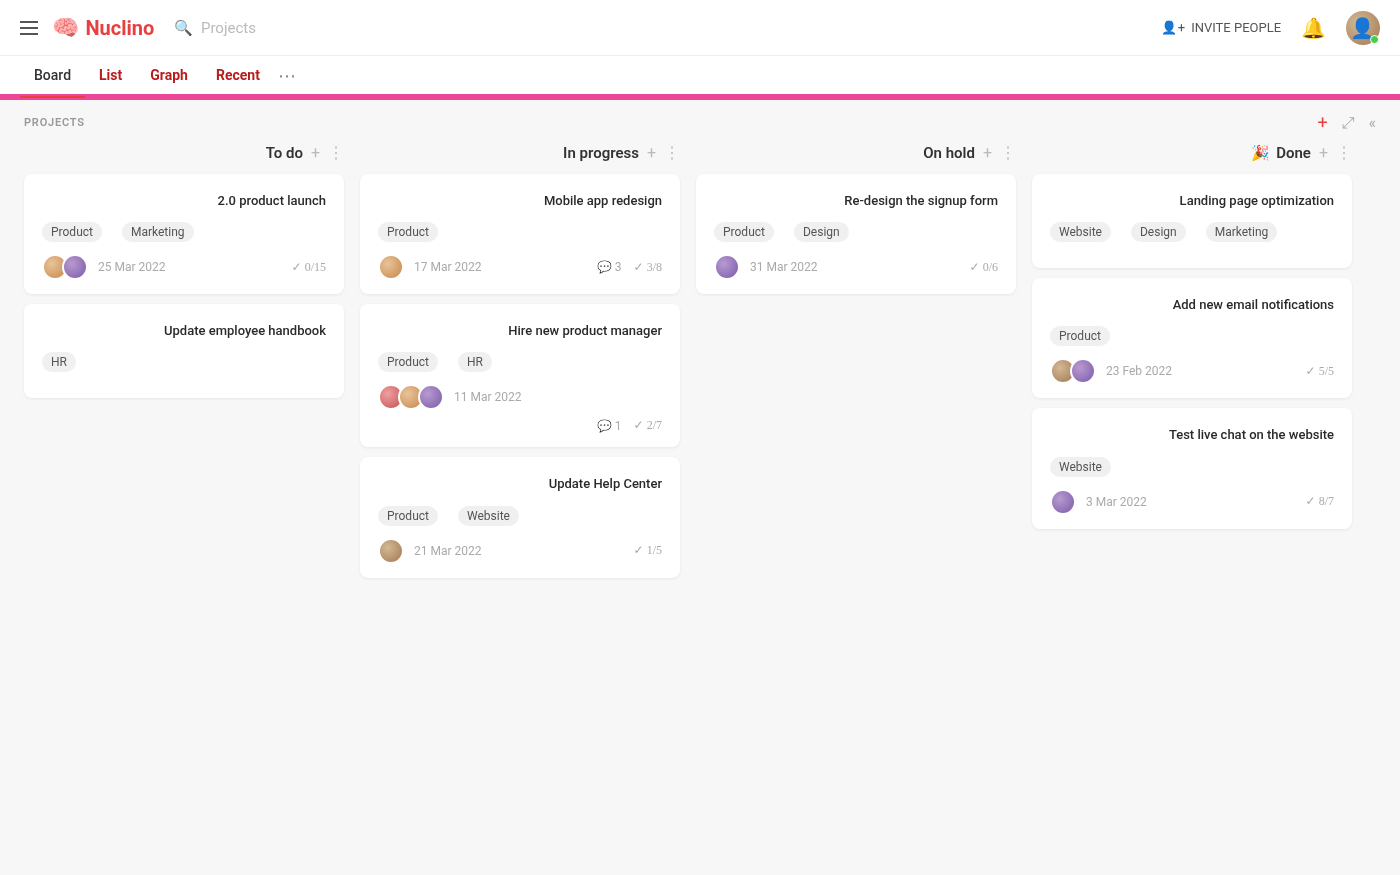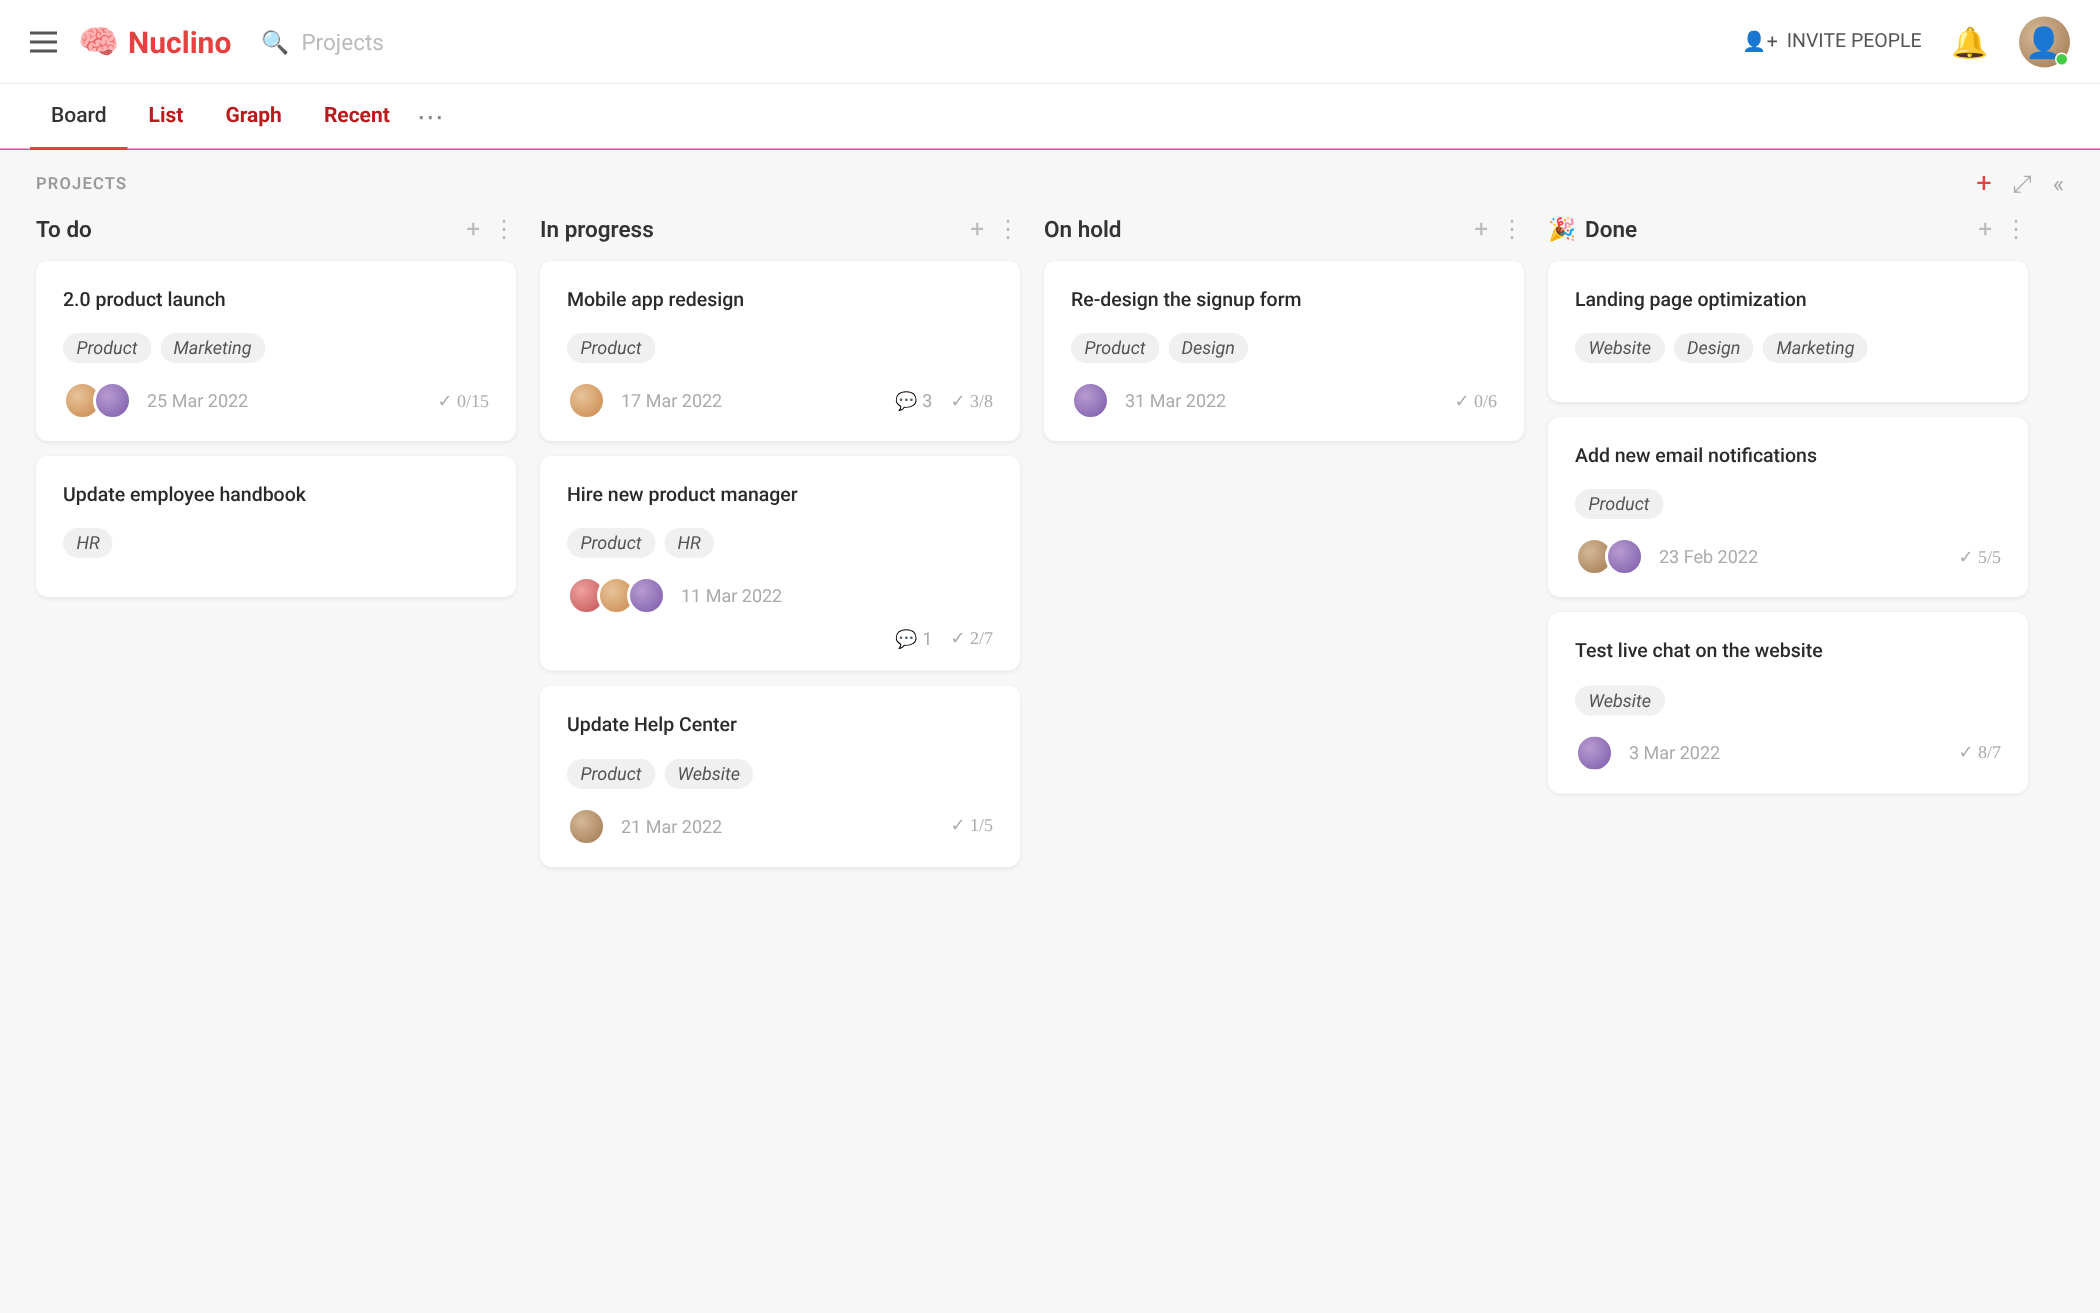--- a/index.html
+++ b/index.html
@@ -17,45 +17,45 @@
     .search-area { display: flex; align-items: center; gap: 8px; color: #999; font-size: 15px; }
     .search-icon { color: #aaa; }
     .nav-right { margin-left: auto; display: flex; align-items: center; gap: 20px; }
     .invite-btn { display: flex; align-items: center; gap: 6px; color: #555; font-size: 13px; cursor: pointer; }
     .bell-icon { font-size: 20px; color: #666; cursor: pointer; position: relative; }
     .avatar-wrap { position: relative; }
     .avatar { width: 34px; height: 34px; border-radius: 50%; background: #c8a882; overflow: hidden; cursor: pointer; display: flex; align-items: center; justify-content: center; font-size: 16px; }
     .online-dot { width: 9px; height: 9px; background: #44cc44; border-radius: 50%; position: absolute; bottom: 1px; right: 1px; border: 1.5px solid #fff; }
 
     
-    .tabs { display: flex; align-items: center; gap: 0; padding: 0 20px; background: #fff; border-bottom: 1px solid #ec4899; height: 44px; }
+    .tabs { display: flex; align-items: center; gap: 0; padding: 0 20px; background: #fff; border-bottom: 6px solid #ec4899; height: 44px; }
     .tab { padding: 0 14px; height: 44px; display: flex; align-items: center; cursor: pointer; font-size: 14px; color: #b91c1c; border-bottom: 2px solid transparent; margin-bottom: -1px; font-weight: bold; }
     .tab.active { color: #333; border-bottom: 2px solid #e84040; font-weight: 500; }
     .tab-more { margin-left: 4px; cursor: pointer; color: #888; font-size: 18px; display: flex; align-items: center; }
 
     
     .board-header { display: flex; align-items: center; justify-content: space-between; padding: 12px 24px 10px; }
     .board-header-left { font-size: 11px; font-weight: 600; color: #999; letter-spacing: 0.8px; text-transform: uppercase; }
     .board-header-right { display: flex; align-items: center; gap: 14px; }
     .header-icon { color: #e84040; font-size: 18px; cursor: pointer; }
     .header-icon-gray { color: #aaa; font-size: 16px; cursor: pointer; }
 
     .board { display: flex; gap: 16px; padding: 0 24px 24px; overflow-x: auto; align-items: flex-start; }
 
     
-    .column { width: 320px; min-width: 320px; }
+    .column { width: 320px; min-width: 320px; text-align: right; }
     .col-header { display: flex; align-items: center; margin-bottom: 12px; }
     .col-title { font-size: 15px; font-weight: 600; color: #333; flex: 1; }
     .col-title-emoji { margin-right: 6px; }
     .col-icon { color: #bbb; cursor: pointer; margin-left: 8px; font-size: 16px; display: flex; align-items: center; }
 
     
     .card { background: #fff; border-radius: 8px; padding: 18px 18px 14px; margin-bottom: 10px; box-shadow: 0 1px 3px rgba(0,0,0,0.07); cursor: pointer; }
     .card-title { font-size: 13px; font-weight: 500; color: #2a2a2a; margin-bottom: 12px; line-height: 1.4; }
-    .card-tags { display: flex; gap: 6px; flex-wrap: wrap; margin-bottom: 12px; font-style: italic; }
+    .card-tags { display: flex; gap: 20px; flex-wrap: wrap; margin-bottom: 12px; }
     .tag { background: #f0f0f0; color: #555; font-size: 12px; padding: 3px 9px; border-radius: 20px; }
     .card-avatars { display: flex; align-items: center; }
     .card-avatar { width: 26px; height: 26px; border-radius: 50%; overflow: hidden; border: 2px solid #fff; margin-right: -6px; display: flex; align-items: center; justify-content: center; font-size: 12px; }
     .card-avatar:last-child { margin-right: 0; }
     .card-date { font-size: 12px; color: #aaa; }
     .card-meta { display: flex; align-items: center; gap: 12px; }
     .card-check { font-size: 12px; color: #aaa; display: flex; align-items: center; gap: 3px; font-family: Liberation Serif, serif; }
     .card-comment { font-size: 12px; color: #aaa; display: flex; align-items: center; gap: 3px; }
     .card-footer-full { display: flex; align-items: center; justify-content: space-between; }
     .card-left { display: flex; align-items: center; gap: 10px; }

